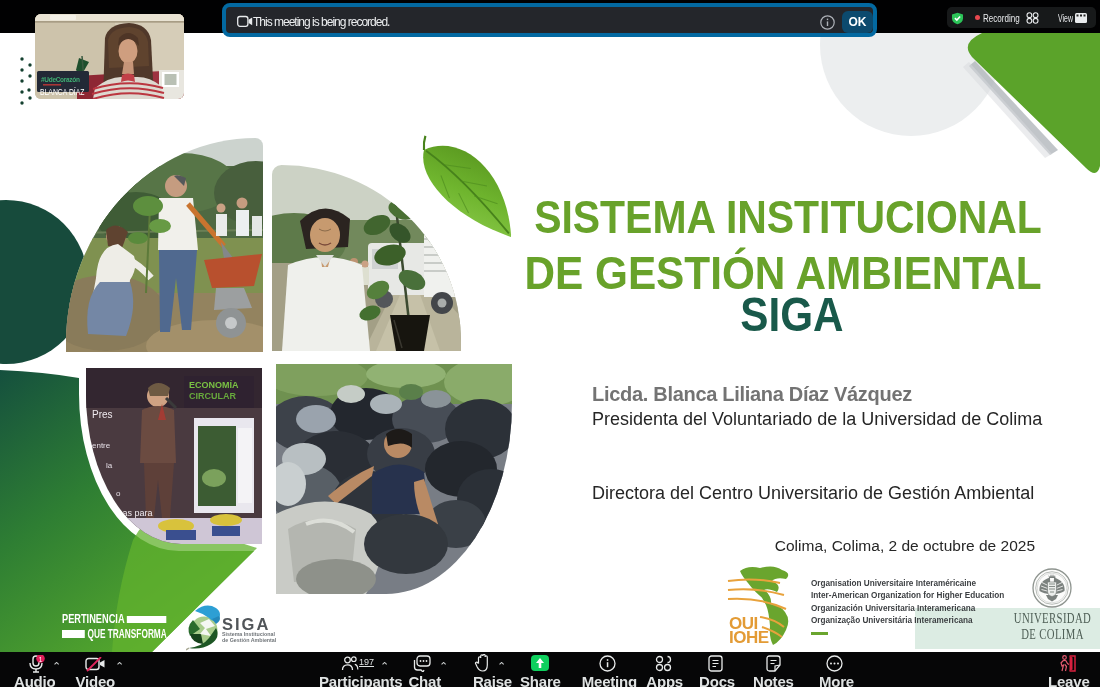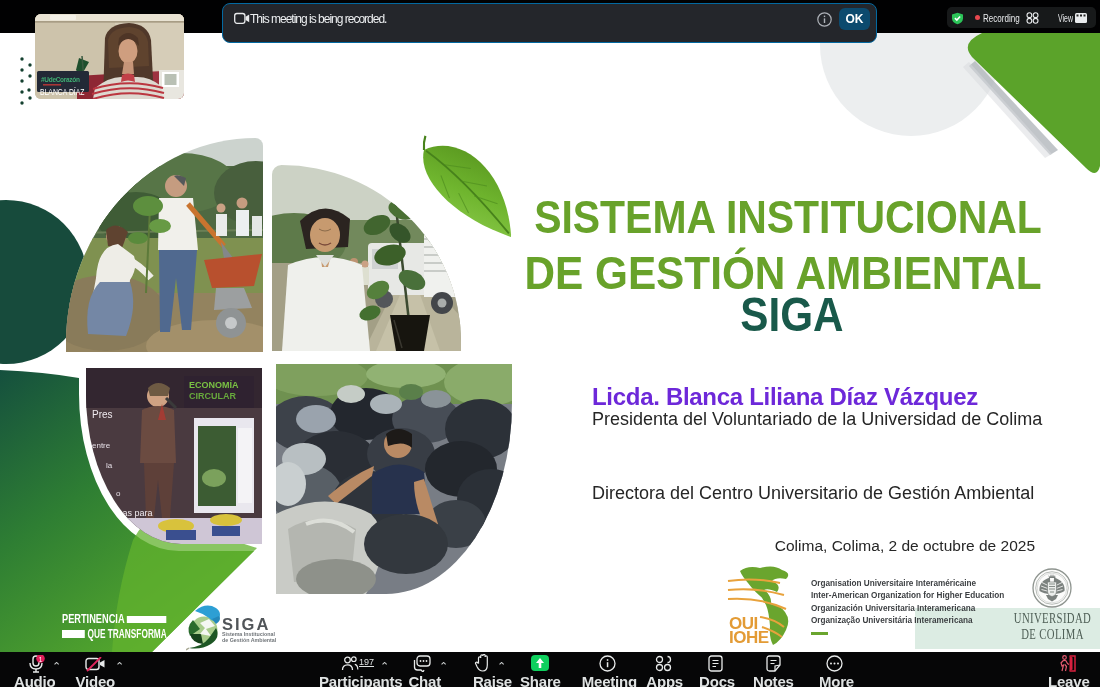--- a/index.html
+++ b/index.html
@@ -227,21 +227,21 @@
         <path d="M 30,160 Q 55,150 78,168" stroke="#dcded8" stroke-width="4" fill="none"></path>
         <ellipse cx="130" cy="180" rx="42" ry="30" fill="#33383e"></ellipse>
         <ellipse cx="60" cy="215" rx="40" ry="20" fill="#8e918a"></ellipse>
       </svg>
     </div>
 
     <div class="abs" style="left:478px;top:161px;width:620px;text-align:center;color:#68a22a;font-weight:bold;font-size:46.5px;line-height:46.5px;white-space:nowrap;transform:scaleX(0.88);">SISTEMA INSTITUCIONAL</div>
     <div class="abs" style="left:473px;top:216px;width:620px;text-align:center;color:#68a22a;font-weight:bold;font-size:47px;line-height:47px;white-space:nowrap;transform:scaleX(0.9);">DE GESTIÓN AMBIENTAL</div>
     <div class="abs" style="left:482px;top:258px;width:620px;text-align:center;color:#19594a;font-weight:bold;font-size:48px;line-height:48px;transform:scaleX(0.88);">SIGA</div>
 
-    <div class="abs" style="left:592px;top:350px;white-space:nowrap;font-size:24px;letter-spacing:-0.3px;font-weight:bold;color:#6d28d9;">Licda. Blanca Liliana Díaz Vázquez</div>
+    <div class="abs" style="left:592px;top:350px;white-space:nowrap;font-size:20px;letter-spacing:-0.3px;font-weight:bold;color:#737373;">Licda. Blanca Liliana Díaz Vázquez</div>
     <div class="abs" style="left:592px;top:376px;white-space:nowrap;font-size:18px;color:#262626;">Presidenta del Voluntariado de la Universidad de Colima</div>
     <div class="abs" style="left:592px;top:450px;white-space:nowrap;font-size:18px;color:#262626;">Directora del Centro Universitario de Gestión Ambiental</div>
     <div class="abs" style="left:592px;top:504px;width:443px;text-align:right;font-size:15.5px;color:#262626;">Colima, Colima, 2 de octubre de 2025</div>
 
     <div class="abs" style="left:62px;top:580px;color:#fff;font-weight:bold;font-size:12.4px;line-height:13px;transform:scaleX(0.745);transform-origin:left top;white-space:nowrap;">PERTINENCIA<span style="display:inline-block;width:53px;height:7px;background:#fff;margin-left:3px;"></span></div>
     <div class="abs" style="left:62px;top:595px;color:#fff;font-weight:bold;font-size:12.4px;line-height:13px;transform:scaleX(0.67);transform-origin:left top;white-space:nowrap;"><span style="display:inline-block;width:34px;height:8px;background:#fff;margin-right:4px;"></span>QUE TRANSFORMA</div>
 
     <svg class="abs" style="left:186px;top:570px;" width="92" height="48" viewBox="0 0 92 48">
       <circle cx="18" cy="27" r="13.5" fill="#a8cc8b"></circle>
       <path d="M 9,8 Q 20,-1 30,5 Q 36,9 33,16 Q 28,21 23,15 Q 16,10 9,8 Z" fill="#2d9fd4"></path>
@@ -295,21 +295,21 @@
       </g>
       <path d="M 15.5,14 L 24.5,14 L 24.5,23 Q 24.5,27.5 20,28.5 Q 15.5,27.5 15.5,23 Z" fill="#eceeec" stroke="#7b817e" stroke-width="0.7"></path>
       <path d="M 17,16 L 23,16 M 17,18.5 L 23,18.5 M 17,21 L 23,21 M 18,24 L 22,24" stroke="#7b817e" stroke-width="0.9"></path>
     </svg>
     <div class="abs" style="left:1000px;top:577px;width:105px;text-align:center;font-family:'Liberation Serif',serif;font-size:14.5px;color:#4e5e55;transform:scaleX(0.74);letter-spacing:0.5px;">UNIVERSIDAD</div>
     <div class="abs" style="left:1000px;top:593px;width:105px;text-align:center;font-family:'Liberation Serif',serif;font-size:14.5px;color:#4e5e55;transform:scaleX(0.74);letter-spacing:0.5px;">DE COLIMA</div>
   </div>
 
   <div class="abs" style="left:0;top:0;width:1100px;height:33px;background:#010102;"></div>
 
-  <div class="abs" style="left:222px;top:3px;width:655px;height:40px;background:#24262b;border-radius:8px;border:1px solid #0369a1;padding-left:20px;">
+  <div class="abs" style="left:222px;top:3px;width:655px;height:34px;background:#24262b;border-radius:8px;border:4px solid #0369a1;padding-left:20px;">
     <svg class="abs" style="left:11px;top:8px;" width="16" height="13" viewBox="0 0 16 13">
       <rect x="0.7" y="1.5" width="10.2" height="9.8" rx="2.2" fill="none" stroke="#e8eaec" stroke-width="1.3"></rect>
       <path d="M 11.6,4.8 L 15.2,2.6 L 15.2,10.2 L 11.6,8 Z" fill="#e8eaec"></path>
     </svg>
     <div class="abs" style="left:27px;top:8px;font-size:12px;letter-spacing:-1px;color:#eceef0;">This meeting is being recorded.</div>
     <svg class="abs" style="left:594px;top:8px;" width="15" height="15" viewBox="0 0 15 15">
       <circle cx="7.5" cy="7.5" r="6.7" fill="none" stroke="#aeb2b8" stroke-width="1.2"></circle>
       <rect x="6.8" y="6.4" width="1.4" height="4.6" fill="#aeb2b8"></rect>
       <rect x="6.8" y="3.6" width="1.4" height="1.5" fill="#aeb2b8"></rect>
     </svg>

